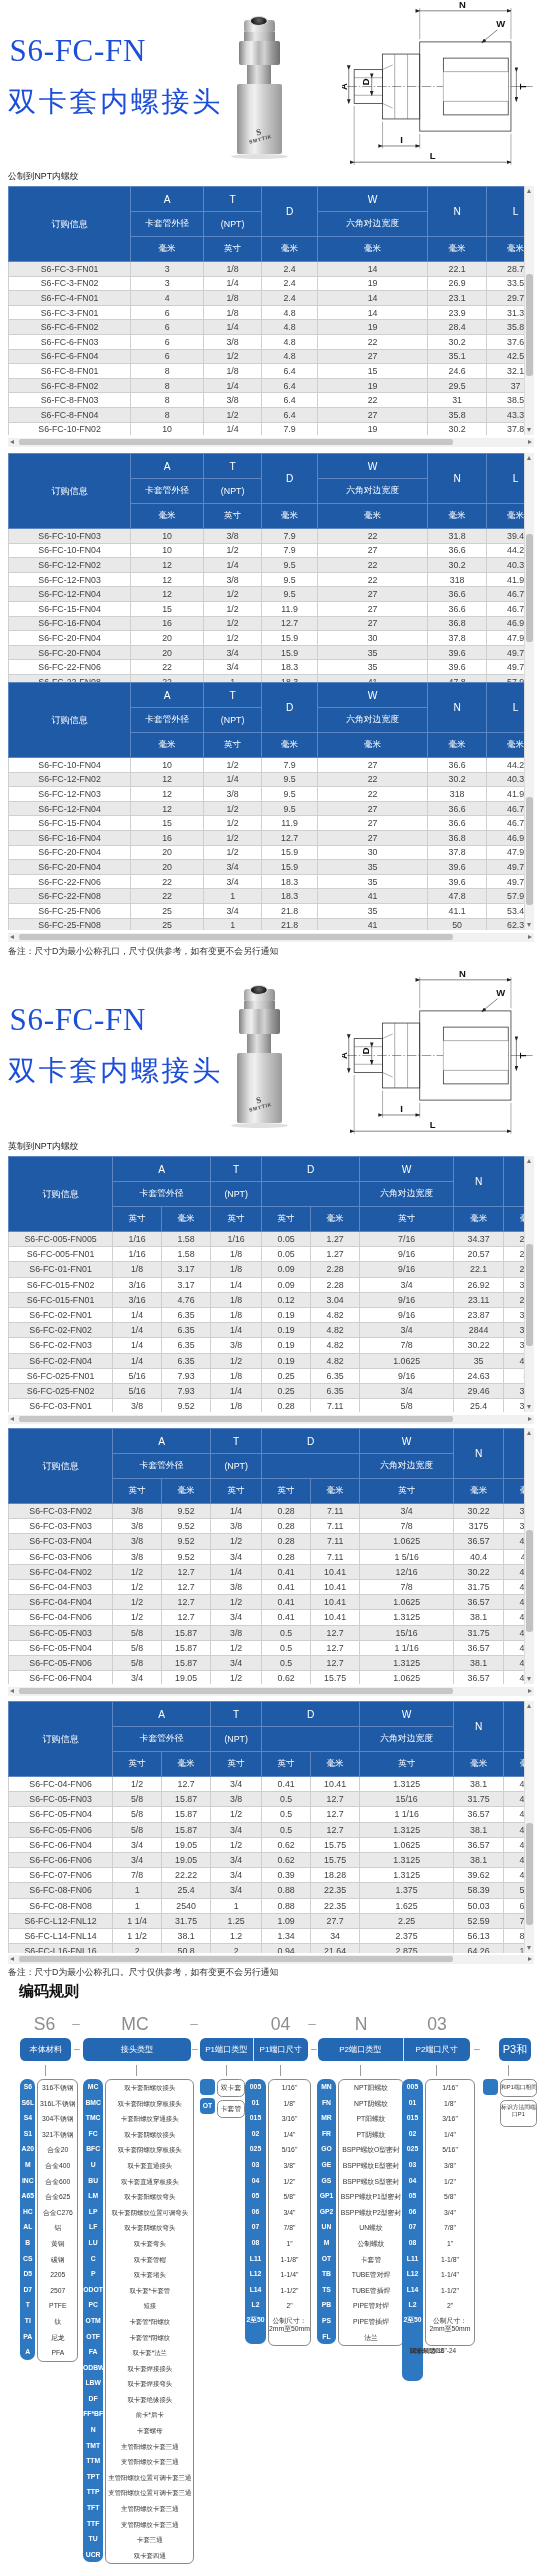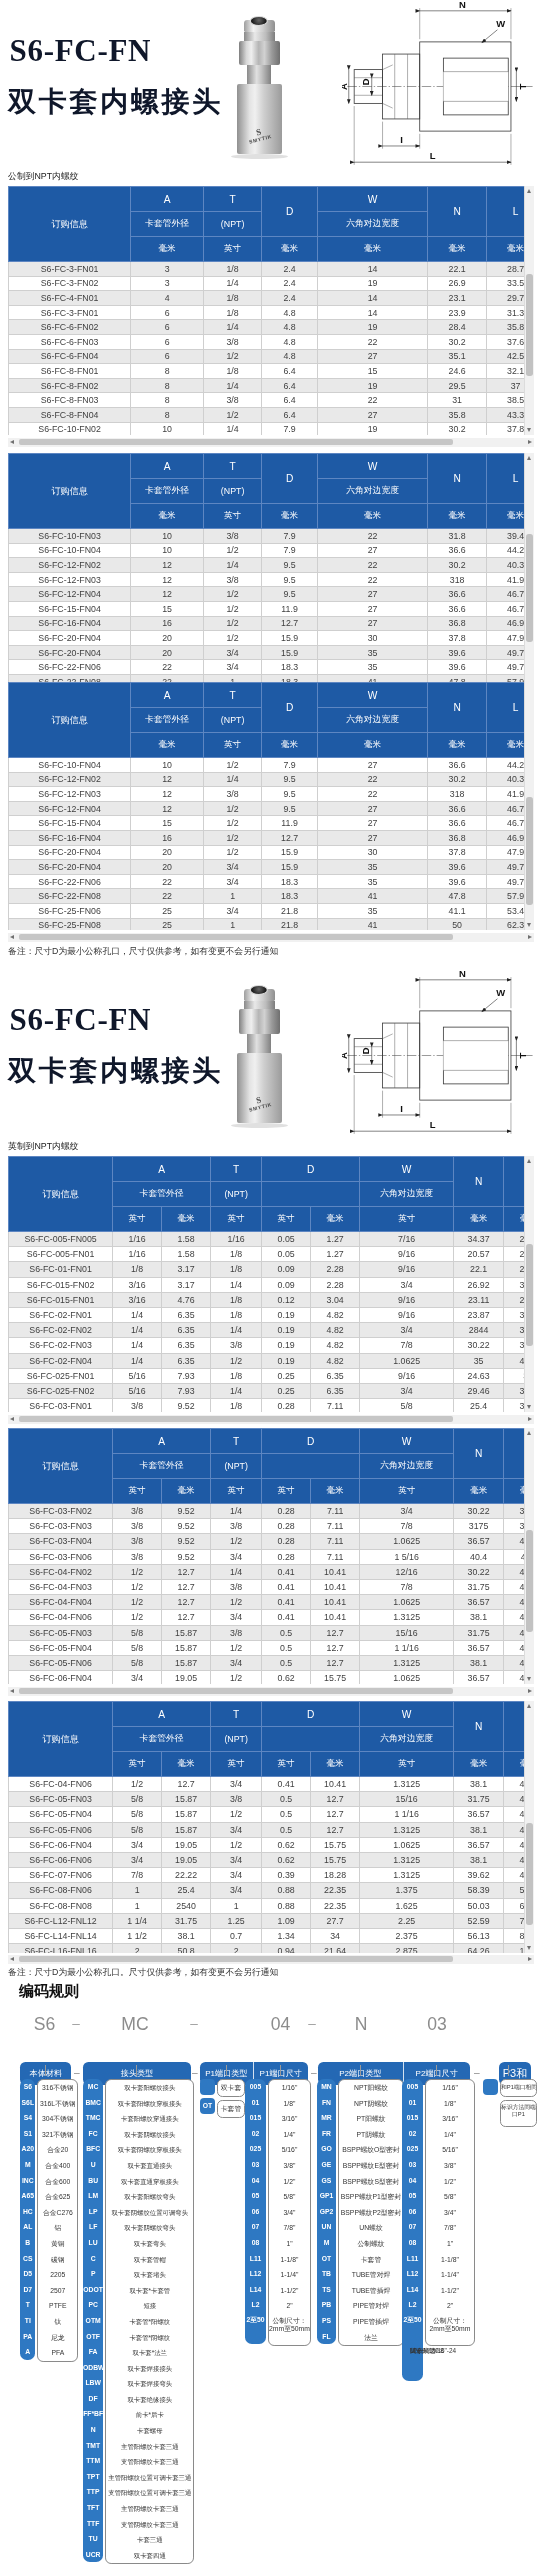--- a/index.html
+++ b/index.html
@@ -1,21 +1,21 @@
 <!DOCTYPE html>
 <html style="font-size:11px"><head>
 <meta charset="utf-8">
 <style>
   html,body{margin:0;padding:0;}
   body{width:542px;height:2576px;position:relative;background:#fff;
        font-family:"Liberation Sans",sans-serif;overflow:hidden;}
   .abs{position:absolute;}
   
-  .sec-title{position:absolute;font-family:"Liberation Serif",serif;font-weight:bold;
-             color:#0f172a;line-height:1;}
+  .sec-title{position:absolute;font-family:"Liberation Serif",serif;font-weight:normal;
+             color:#1d4ed8;line-height:1;}
   .t-main{font-size:31px;letter-spacing:0.7px;}
   .t-sub{font-size:28px;letter-spacing:2.7px;}
   .tbl-label{position:absolute;left:8.1px;font-size:8.8px;color:#222;}
   .note{position:absolute;left:8.1px;font-size:8.8px;color:#333;}
   
   .photo{position:absolute;width:88px;text-align:center;}
   .photo div{margin:0 auto;}
   .p-cap{width:31px;height:12.2px;border-radius:3.4px 3.4px 1.4px 1.4px;position:relative;
          background:linear-gradient(90deg,#9e9e9e,#f2f2f2 30%,#cfcfcf 60%,#8f8f8f);}
   .p-hole{position:absolute;left:50%;top:-4.1px;transform:translateX(-50%);width:16.3px;height:8.1px;
@@ -1258,21 +1258,21 @@
           <td>1.09</td>
           <td>27.7</td>
           <td>2.25</td>
           <td>52.59</td>
           <td>74.6</td>
         </tr>
         <tr>
           <td>S6-FC-L14-FNL14</td>
           <td>1 1/2</td>
           <td>38.1</td>
-          <td>0.7</td>
+          <td>1.2</td>
           <td>1.34</td>
           <td>34</td>
           <td>2.375</td>
           <td>56.13</td>
           <td>83.3</td>
         </tr>
         <tr>
           <td>S6-FC-L16-FNL16</td>
           <td>2</td>
           <td>50.8</td>
@@ -1303,21 +1303,21 @@
 
 <div class="code-ex" style="left:27px;top:2014px;width:35px;">S6</div>
 <div class="code-dash" style="left:68px;top:2016px;width:16.3px;">–</div>
 <div class="code-ex" style="left:108px;top:2014px;width:54px;">MC</div>
 <div class="code-dash" style="left:186px;top:2016px;width:16.3px;">–</div>
 <div class="code-ex" style="left:264px;top:2014px;width:33px;">04</div>
 <div class="code-dash" style="left:304px;top:2016px;width:16.3px;">–</div>
 <div class="code-ex" style="left:344px;top:2014px;width:34px;">N</div>
 <div class="code-ex" style="left:420px;top:2014px;width:34px;">03</div>
 
-<div class="abs" style="left:0;top:2038px;width:542px;height:24.4px;margin-top:24px;">
+<div class="abs" style="left:0;top:2038px;width:542px;height:24.4px;">
   <div class="cbox" style="left:20.3px;width:51px;">本体材料</div>
   <div class="bdash" style="left:74px;">–</div>
   <div class="cbox" style="left:83px;width:108px;">接头类型</div>
   <div class="bdash" style="left:192px;">–</div>
   <div class="cbox-group" style="left:200px;width:108px;">
     <span style="width:53px;">P1端口类型</span>
     <span class="cbox-div"></span>
     <span style="width:55px;">P1端口尺寸</span>
   </div>
   <div class="bdash" style="left:311px;">–</div>

